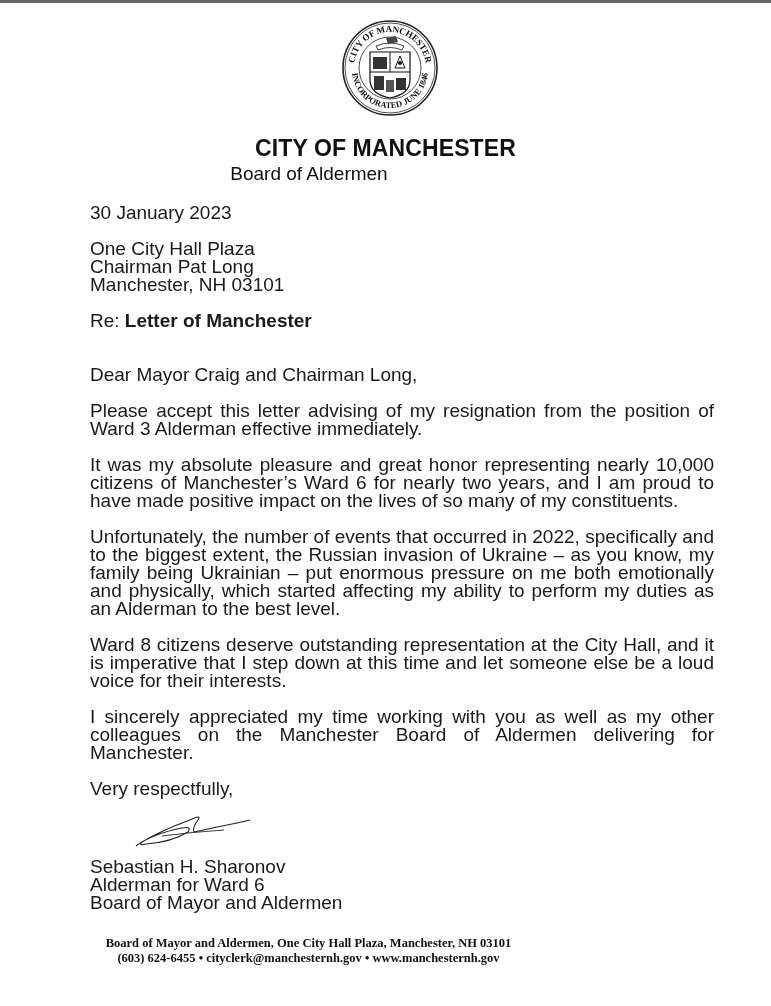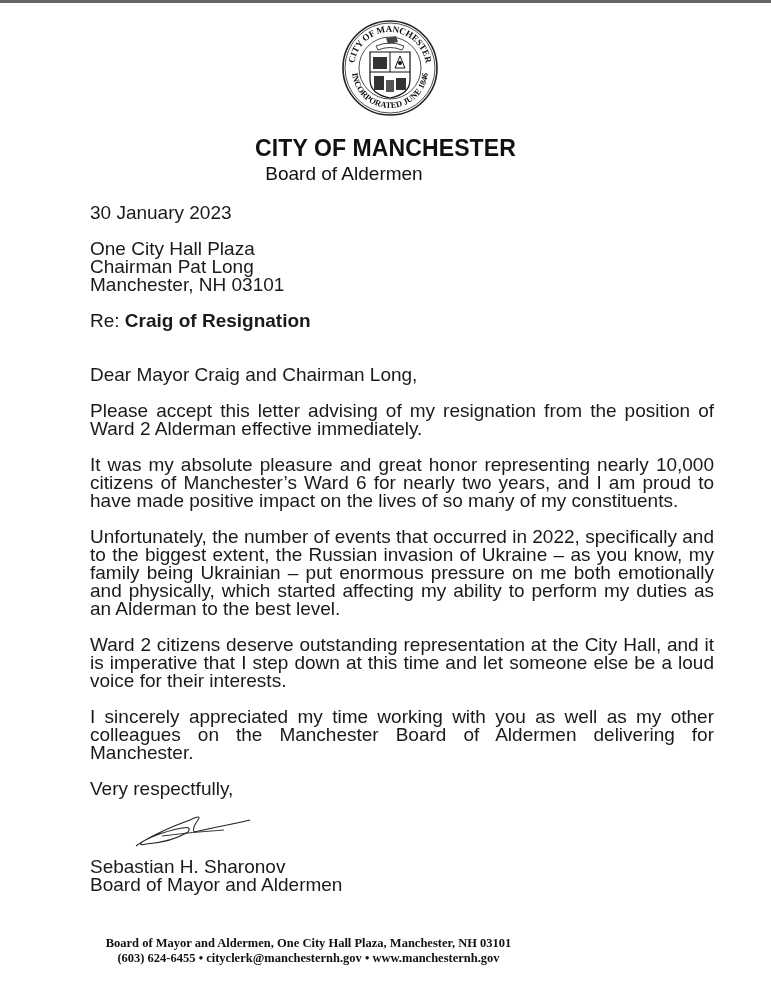--- a/index.html
+++ b/index.html
@@ -3,21 +3,21 @@
 <meta charset="utf-8">
 <style>
   html, body { margin: 0; padding: 0; background: #ffffff; }
   body { width: 771px; height: 1006px; position: relative; overflow: hidden;
          font-family: "Liberation Sans", sans-serif; color: #1a1a1a; }
   .topbar { position: absolute; left: 0; top: 0; width: 771px; height: 3px; background: #666666; }
   .seal { position: absolute; left: 340px; top: 10px; width: 100px; height: 115px; }
   .hdr-title { position: absolute; left: 0; width: 771px; top: 135px; text-align: center;
                font-weight: bold; font-size: 23px; letter-spacing: 0.1px; color: #111; }
   .hdr-sub { position: absolute; left: 0; width: 618px; top: 163px; text-align: center;
-             font-size: 19px; color: #111; margin-left: 35px; }
+             font-size: 19px; color: #111; }
   .body { position: absolute; left: 90px; top: 204px; width: 624px; font-size: 19px; line-height: 18px; }
   .body p { margin: 0; }
   .date { margin-bottom: 18px !important; }
   .addr { margin-bottom: 18px !important; }
   .re { margin-bottom: 36px !important; }
   .greet { margin-bottom: 18px !important; }
   .para { text-align: justify; margin-bottom: 18px !important; }
   .closing { margin-bottom: 8px !important; }
   .sig { width: 140px; height: 44px; margin-left: 42px; margin-bottom: 8px; display: block; }
   .signer p { margin: 0; }
@@ -64,39 +64,40 @@
 
 <div class="body">
   <p class="date">30 January 2023</p>
 
   <div class="addr">
     <p>One City Hall Plaza</p>
     <p>Chairman Pat Long</p>
     <p>Manchester, NH 03101</p>
   </div>
 
-  <p class="re"><span>Re: </span><b>Craig of Resignation</b></p>
+  <p class="re"><span>Re: </span><b>Letter of Manchester</b></p>
 
   <p class="greet">Dear Mayor Craig and Chairman Long,</p>
 
-  <p class="para">Please accept this letter advising of my resignation from the position of Ward 2 Alderman effective immediately.</p>
+  <p class="para">Please accept this letter advising of my resignation from the position of Ward 3 Alderman effective immediately.</p>
   <p class="para">It was my absolute pleasure and great honor representing nearly 10,000 citizens of Manchester’s Ward 6 for nearly two years, and I am proud to have made positive impact on the lives of so many of my constituents.</p>
   <p class="para">Unfortunately, the number of events that occurred in 2022, specifically and to the biggest extent, the Russian invasion of Ukraine – as you know, my family being Ukrainian – put enormous pressure on me both emotionally and physically, which started affecting my ability to perform my duties as an Alderman to the best level.</p>
-  <p class="para">Ward 2 citizens deserve outstanding representation at the City Hall, and it is imperative that I step down at this time and let someone else be a loud voice for their interests.</p>
+  <p class="para">Ward 8 citizens deserve outstanding representation at the City Hall, and it is imperative that I step down at this time and let someone else be a loud voice for their interests.</p>
   <p class="para">I sincerely appreciated my time working with you as well as my other colleagues on the Manchester Board of Aldermen delivering for Manchester.</p>
 
   <p class="closing">Very respectfully,</p>
 
   <svg class="sig" viewBox="0 0 140 44">
     <path d="M 4 40 Q 20 28 50 22 Q 60 20 56 26 Q 40 36 14 38 Q 6 40 10 36 Q 30 24 58 14 Q 70 8 66 14 Q 60 22 62 26 Q 80 22 100 18 Q 110 16 118 14" fill="none" stroke="#222" stroke-width="1.1"></path>
     <path d="M 30 30 Q 60 26 92 24" fill="none" stroke="#222" stroke-width="0.9"></path>
   </svg>
 
   <div class="signer">
     <p>Sebastian H. Sharonov</p>
+    <p>Alderman for Ward 6</p>
     <p>Board of Mayor and Aldermen</p>
   </div>
 </div>
 
 <div class="footer">
   <div>Board of Mayor and Aldermen, One City Hall Plaza, Manchester, NH 03101</div>
   <div>(603) 624-6455 • cityclerk@manchesternh.gov • www.manchesternh.gov</div>
 </div>
 
 </body></html>

